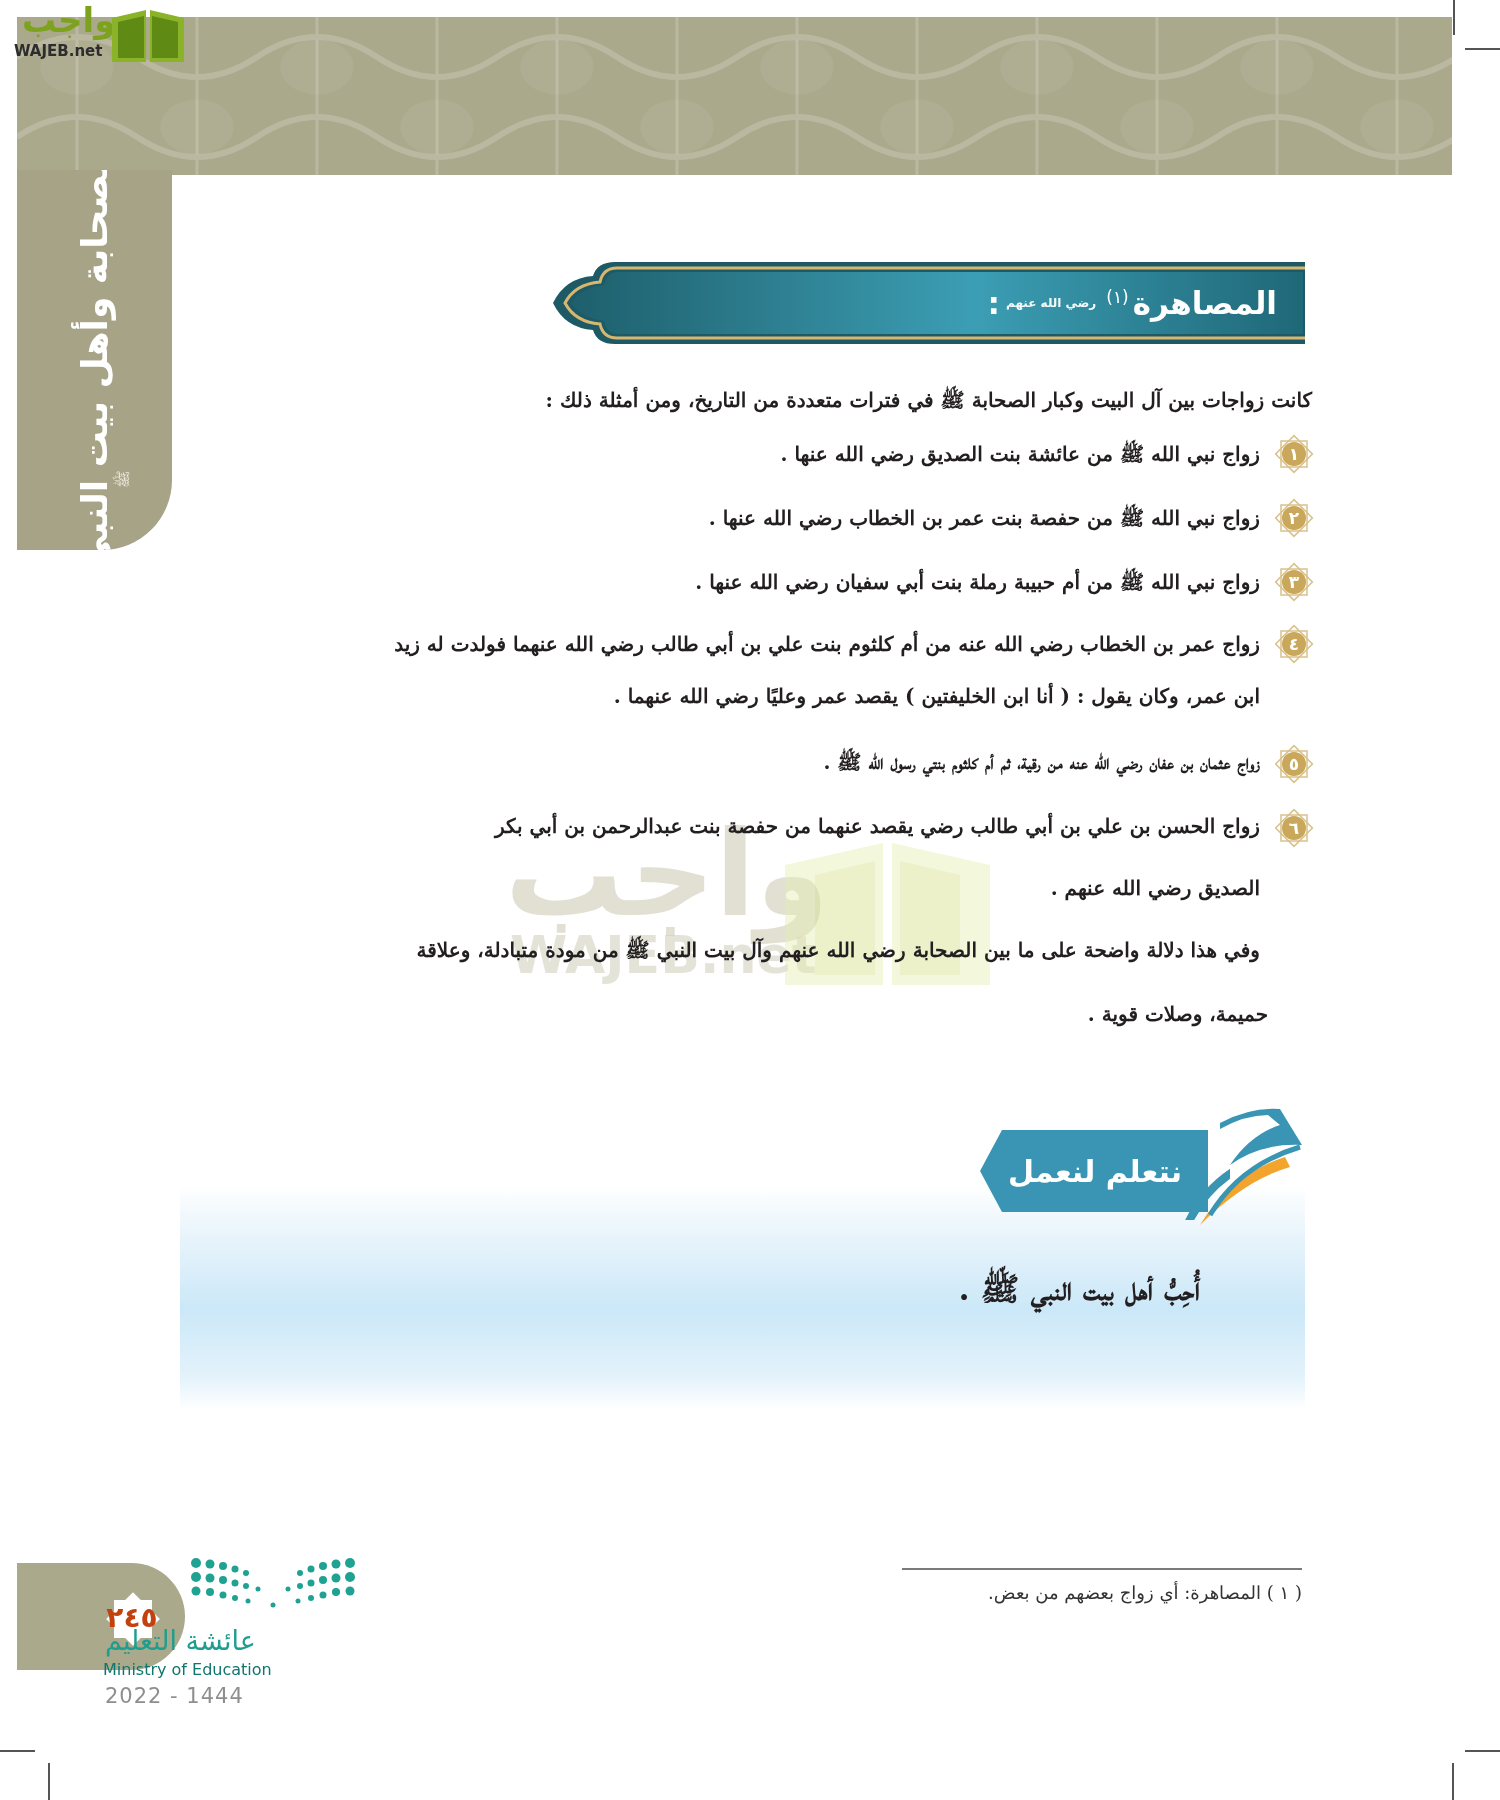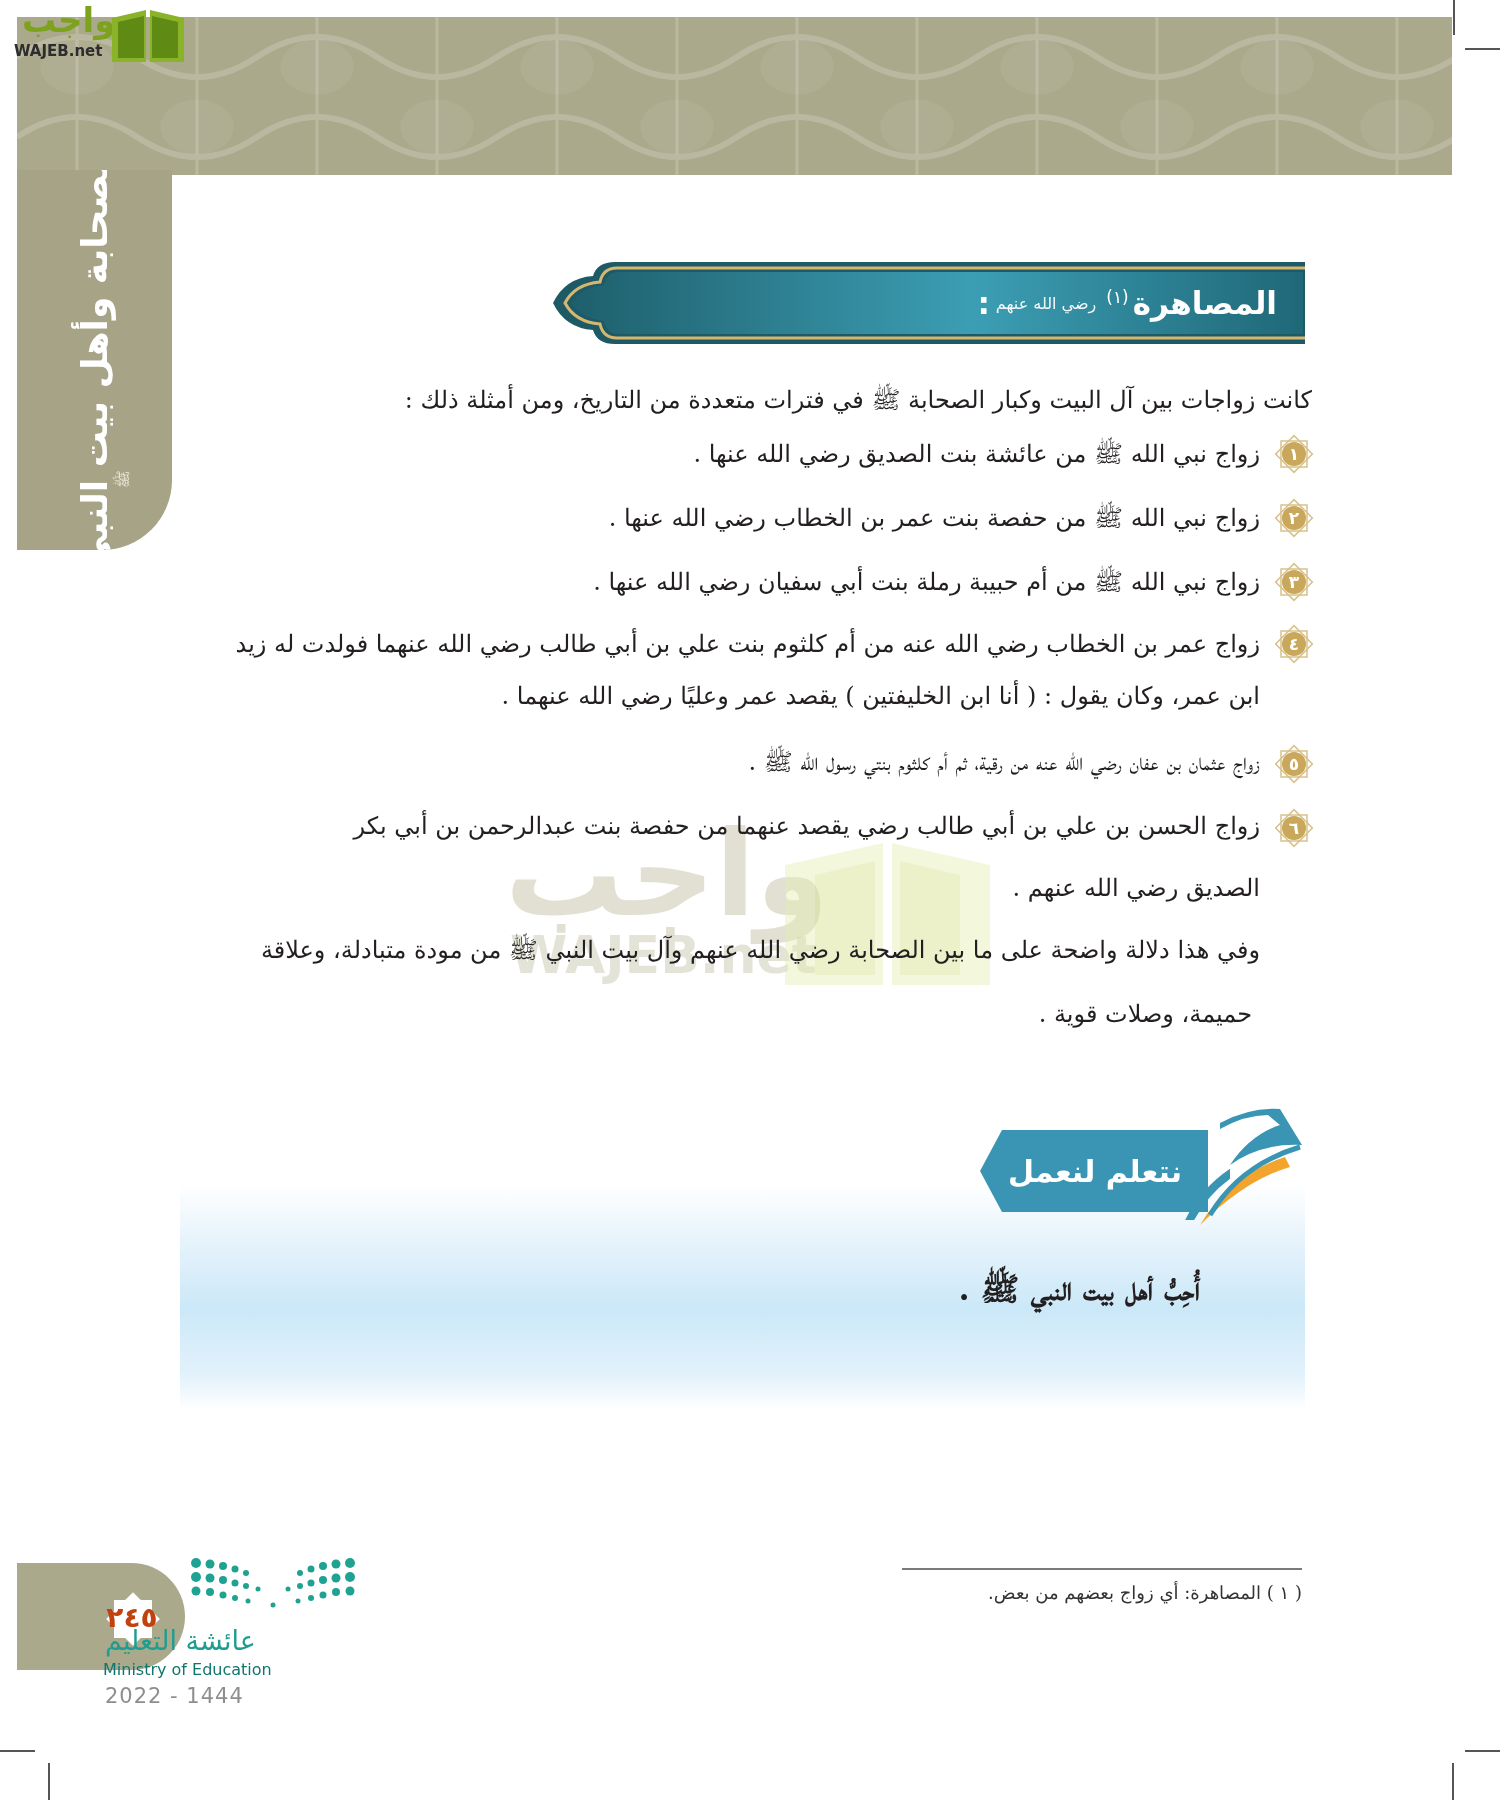--- a/index.html
+++ b/index.html
@@ -16,23 +16,23 @@
   .pattern{position:absolute;inset:0;opacity:0.18;}
   
   .side-tab{left:17px;top:170px;width:155px;height:380px;background:#a6a386;border-bottom-right-radius:70px;overflow:hidden;}
   .side-tab-title{position:absolute;left:10px;top:0;width:135px;height:380px;display:flex;align-items:center;justify-content:center;}
   .side-tab-title span{display:block;writing-mode:vertical-rl;transform:rotate(180deg);color:#ffffff;font-family:"DejaVu Sans",sans-serif;font-weight:bold;font-size:36px;letter-spacing:0;direction:rtl;white-space:nowrap;}
   .side-tab-salutation{position:absolute;left:95px;top:300px;color:#f2f0e4;font-size:15px;writing-mode:vertical-rl;transform:rotate(180deg);}
   
   .heading-banner{left:545px;top:258px;width:760px;height:90px;}
   .heading-text{position:absolute;right:28px;top:0;height:90px;display:flex;align-items:center;direction:rtl;color:#ffffff;font-family:"DejaVu Sans",sans-serif;font-weight:bold;font-size:31px;white-space:nowrap;}
   .heading-text sup{font-size:17px;font-weight:normal;margin:0 4px;position:relative;top:-6px;}
-  .honorific{font-size:16px;font-weight:normal;margin:4px 6px;opacity:0.95;}
-  
-  .body-line{position:absolute;direction:rtl;text-align:right;font-size:24px;line-height:40px;white-space:nowrap;color:#231f20;}
+  .honorific{font-size:12px;font-weight:bold;margin:4px 6px;opacity:0.95;}
+  
+  .body-line{position:absolute;direction:rtl;text-align:right;font-size:20px;line-height:40px;white-space:nowrap;color:#231f20;font-weight:bold;}
   .bullet{position:absolute;width:44px;height:44px;}
   .bullet-num{position:absolute;left:0;top:0;width:44px;height:44px;display:flex;align-items:center;justify-content:center;color:#fff;font-family:"DejaVu Sans",sans-serif;font-weight:bold;font-size:17px;}
   
   .wm-text{left:505px;top:805px;font-family:"DejaVu Sans",sans-serif;font-weight:bold;font-size:118px;color:#c9c8b0;opacity:0.55;direction:rtl;}
   .wm-net{left:510px;top:925px;font-family:"DejaVu Sans",sans-serif;font-weight:bold;font-size:52px;color:#c9c8b0;opacity:0.5;}
   
   .learn-box{left:180px;top:1185px;width:1125px;height:225px;background:linear-gradient(to bottom,#ffffff 0%,#e6f3fb 25%,#cbe8f8 55%,#e3f2fb 85%,#ffffff 100%);}
   .learn-tag{left:980px;top:1130px;width:250px;height:82px;}
   .learn-tag-label{position:absolute;left:0;top:0;width:230px;height:82px;display:flex;align-items:center;justify-content:center;color:#fff;font-family:"DejaVu Sans",sans-serif;font-weight:bold;font-size:30px;direction:rtl;}
   .learn-statement{position:absolute;right:300px;top:1270px;direction:rtl;font-size:32px;font-weight:bold;color:#231f20;white-space:nowrap;}
@@ -174,21 +174,21 @@
       <rect x="9" y="9" width="26" height="26" fill="none" stroke="#d9c18a" stroke-width="1.5" transform="rotate(45 22 22)"></rect>
       <circle cx="22" cy="22" r="12" fill="#c9a75b"></circle>
     </svg>
     <span class="bullet-num abs" style="left:1272px;top:806px;">٦</span>
     <div class="body-line" style="right:240px;top:806px;">زواج الحسن بن علي بن أبي طالب رضي يقصد عنهما من حفصة بنت عبدالرحمن بن أبي بكر</div>
     <div class="body-line" style="right:240px;top:868px;">الصديق رضي الله عنهم .</div>
   </div>
 </div>
 
 <div class="body-line" style="right:240px;top:930px;">وفي هذا دلالة واضحة على ما بين الصحابة رضي الله عنهم وآل بيت النبي ﷺ من مودة متبادلة، وعلاقة</div>
-<div class="body-line" style="right:248px;top:994px;text-align:center;">حميمة، وصلات قوية .</div>
+<div class="body-line" style="right:232px;top:994px;text-align:center;">حميمة، وصلات قوية .</div>
 
 <div class="abs learn-box"></div>
 <div class="abs learn-tag">
   <svg class="abs" style="left:0;top:0;" width="250" height="90" viewBox="0 0 250 90">
     <path d="M22 0 L228 0 L228 82 L22 82 L0 41 Z" fill="#3a95b4"></path>
     <path d="M205 100 Q230 40 302 20" fill="none" stroke="#3a95b4" stroke-width="8"></path>
   </svg>
   <div class="learn-tag-label">نتعلم لنعمل</div>
 </div>
 <svg class="abs" style="left:1190px;top:1105px;" width="115" height="125" viewBox="0 0 115 125">

